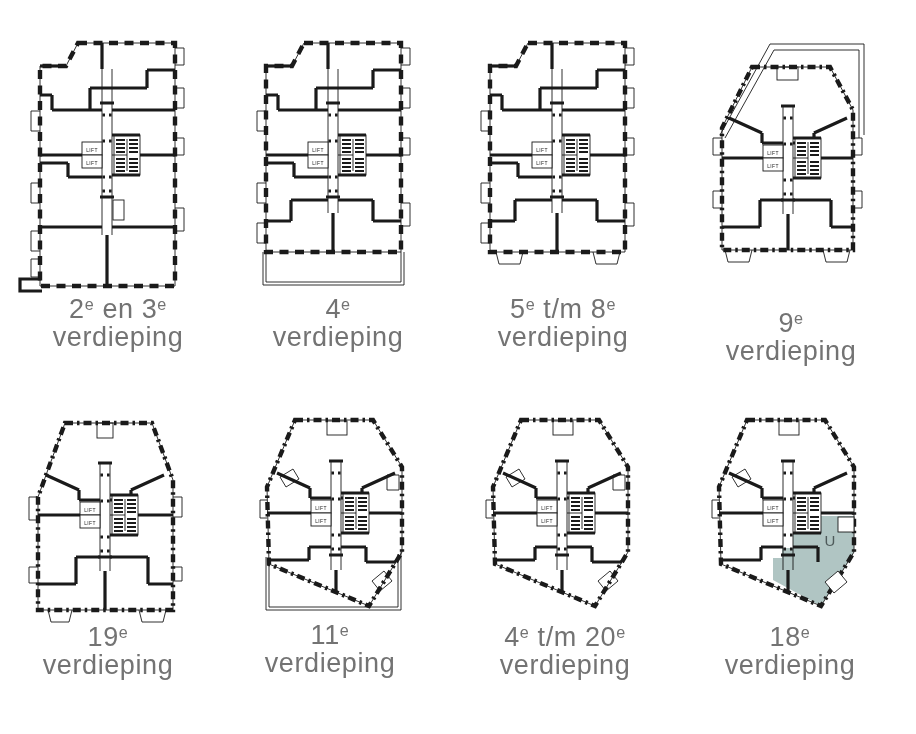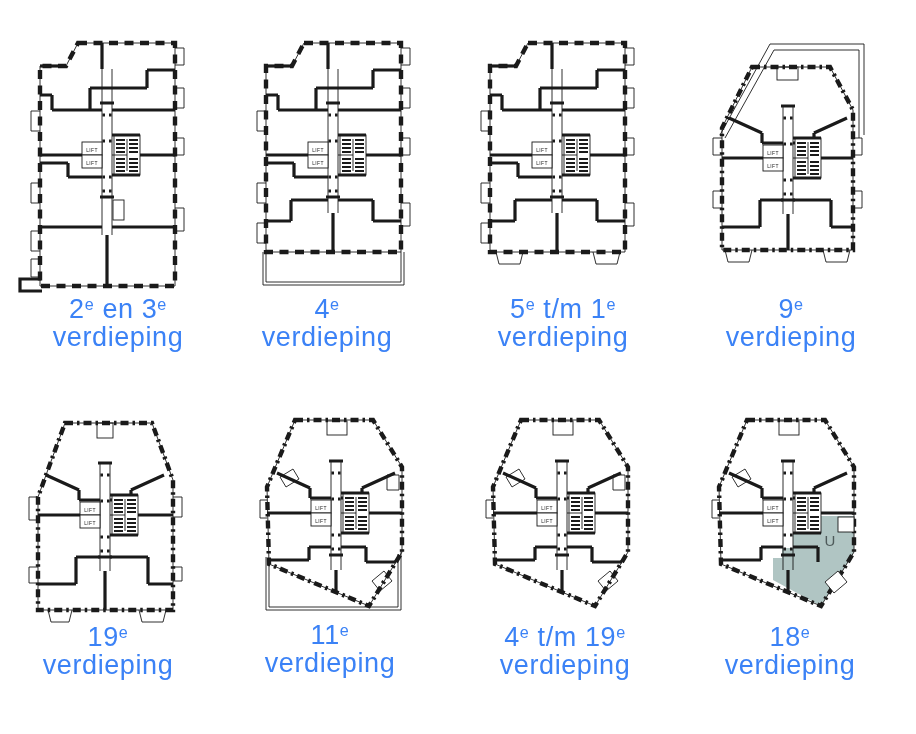--- a/index.html
+++ b/index.html
@@ -9,21 +9,21 @@
   svg{overflow:visible;display:block;}
   
   .w{stroke:#1a1a1a;stroke-width:3.2;fill:none;stroke-linecap:butt;}
   .t{stroke:#1a1a1a;stroke-width:0.9;fill:none;}
   .tw{stroke:#1a1a1a;stroke-width:0.9;fill:#ffffff;}
   .s{stroke:#1a1a1a;stroke-width:1.9;fill:none;}
   .d1{stroke:#1a1a1a;stroke-width:4.4;fill:none;stroke-dasharray:9 6.5;}
   .d2{stroke:#1a1a1a;stroke-width:4.4;fill:none;stroke-dasharray:8 4 2.5 4;}
   .lift-text{font:4.9px "Liberation Sans",sans-serif;letter-spacing:.35px;fill:#1a1a1a;}
   .u-text{font:300 15px "Liberation Sans",sans-serif;fill:#4e5a5a;}
-  .floor-label{position:absolute;width:210px;text-align:center;color:#3b82f6;
+  .floor-label{position:absolute;width:210px;text-align:center;color:#737373;
     font-weight:300;font-size:27px;line-height:1.05;letter-spacing:.6px;}
   .floor-label .sup{font-size:.6em;position:relative;top:-.48em;}
   .lbl2{display:block;}
 </style>
 </head>
 <body>
 
 <div id="stage">
 
   <svg style="position:absolute;width:0;height:0" aria-hidden="true">
@@ -172,42 +172,42 @@
       <use href="#funnel" transform="translate(70,93)"></use>
       <use href="#core" transform="translate(70,93)"></use>
       <text class="u-text" x="112" y="126" text-anchor="middle">U</text>
     </svg>
   </div>
 
   <div class="floor-label" style="left:13px;top:295px">
     <span class="lbl1"><span>2</span><span class="sup">e</span><span> en 3</span><span class="sup">e</span></span>
     <span class="lbl2">verdieping</span>
   </div>
-  <div class="floor-label" style="left:222px;top:295px">
+  <div class="floor-label" style="left:233px;top:295px">
     <span class="lbl1"><span>4</span><span class="sup">e</span></span>
     <span class="lbl2">verdieping</span>
   </div>
   <div class="floor-label" style="left:458px;top:295px">
-    <span class="lbl1"><span>5</span><span class="sup">e</span><span> t/m 1</span><span class="sup">e</span></span>
-    <span class="lbl2">verdieping</span>
-  </div>
-  <div class="floor-label" style="left:686px;top:295px">
+    <span class="lbl1"><span>5</span><span class="sup">e</span><span> t/m 8</span><span class="sup">e</span></span>
+    <span class="lbl2">verdieping</span>
+  </div>
+  <div class="floor-label" style="left:686px;top:309px">
     <span class="lbl1"><span>9</span><span class="sup">e</span></span>
     <span class="lbl2">verdieping</span>
   </div>
   <div class="floor-label" style="left:3px;top:623px">
     <span class="lbl1"><span>19</span><span class="sup">e</span></span>
     <span class="lbl2">verdieping</span>
   </div>
   <div class="floor-label" style="left:225px;top:621px">
     <span class="lbl1"><span>11</span><span class="sup">e</span></span>
     <span class="lbl2">verdieping</span>
   </div>
   <div class="floor-label" style="left:460px;top:623px">
-    <span class="lbl1"><span>4</span><span class="sup">e</span><span> t/m 19</span><span class="sup">e</span></span>
+    <span class="lbl1"><span>4</span><span class="sup">e</span><span> t/m 20</span><span class="sup">e</span></span>
     <span class="lbl2">verdieping</span>
   </div>
   <div class="floor-label" style="left:685px;top:623px">
     <span class="lbl1"><span>18</span><span class="sup">e</span></span>
     <span class="lbl2">verdieping</span>
   </div>
 
 </div>
 
 </body></html>

